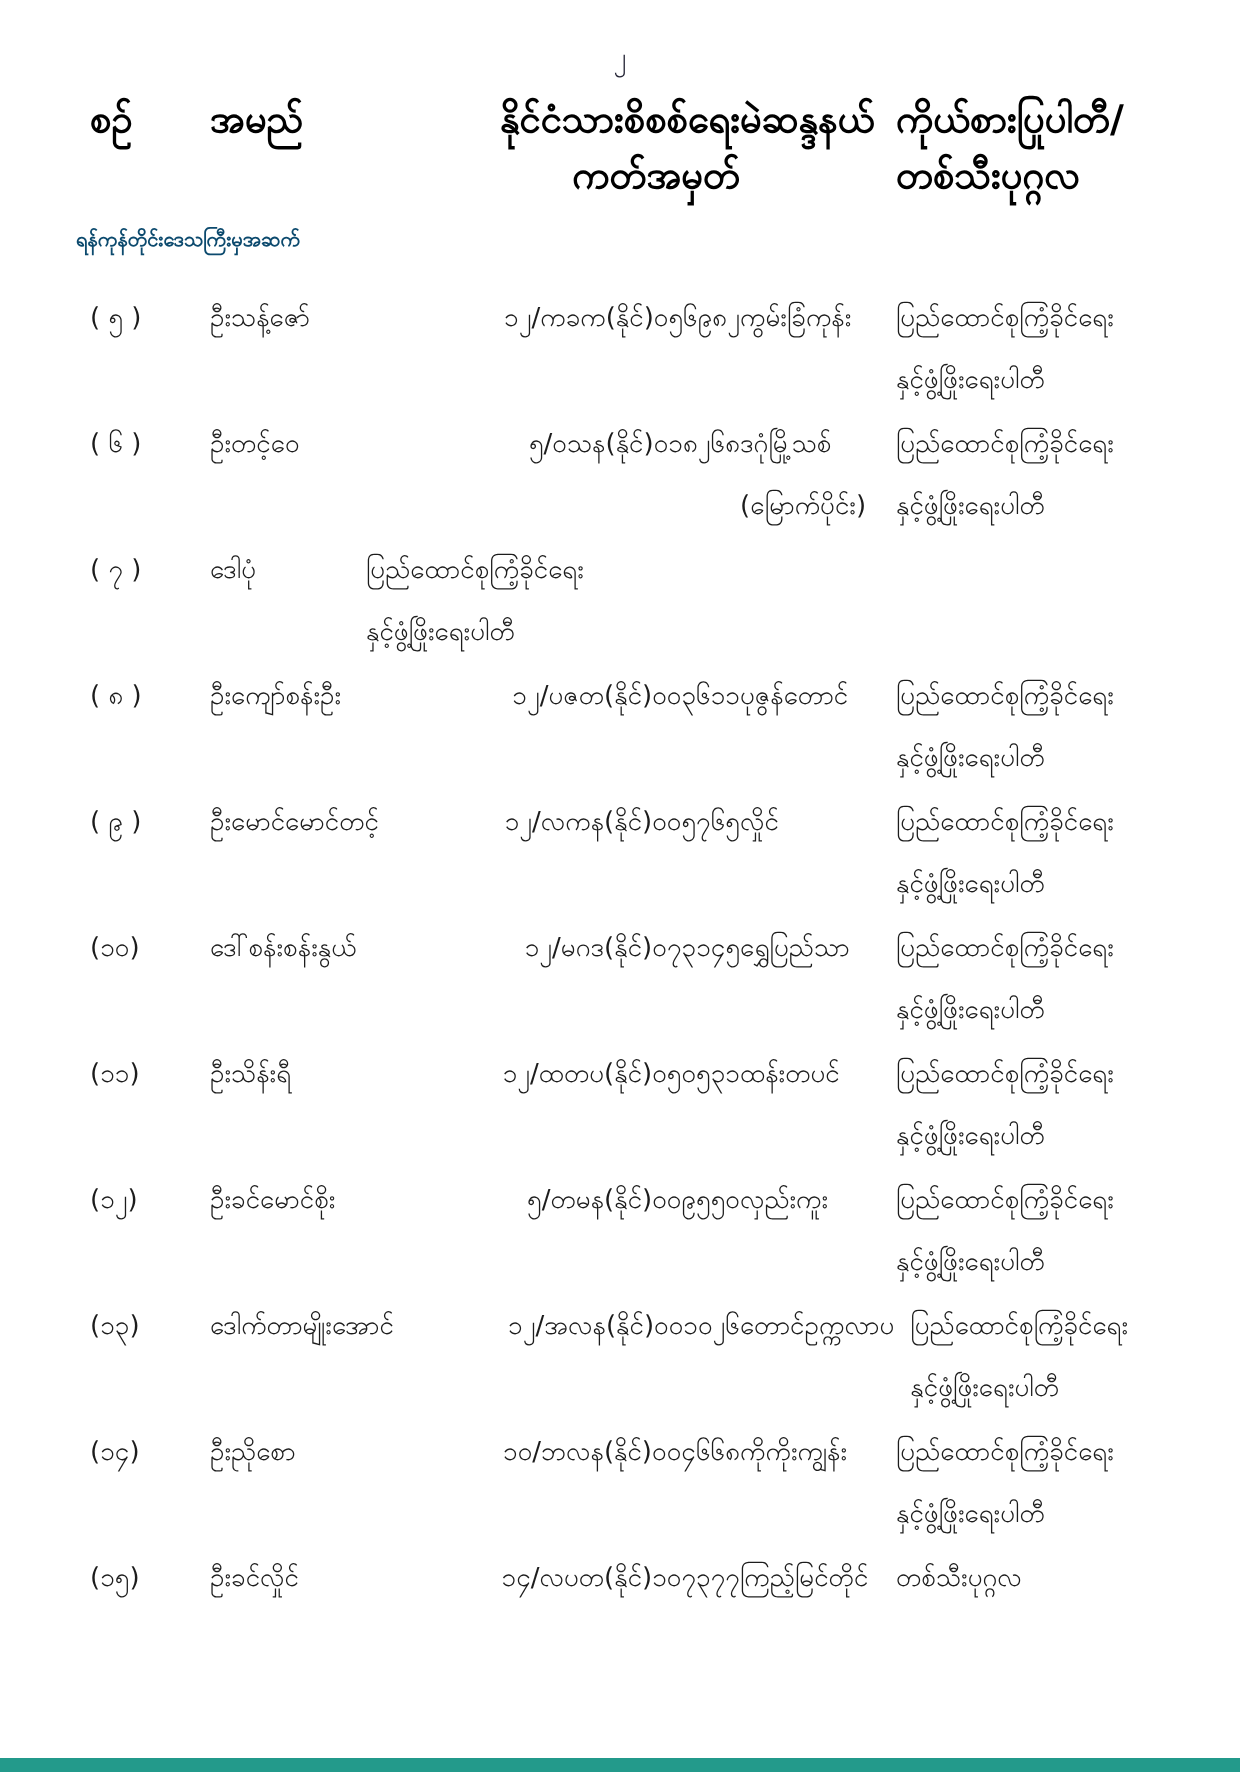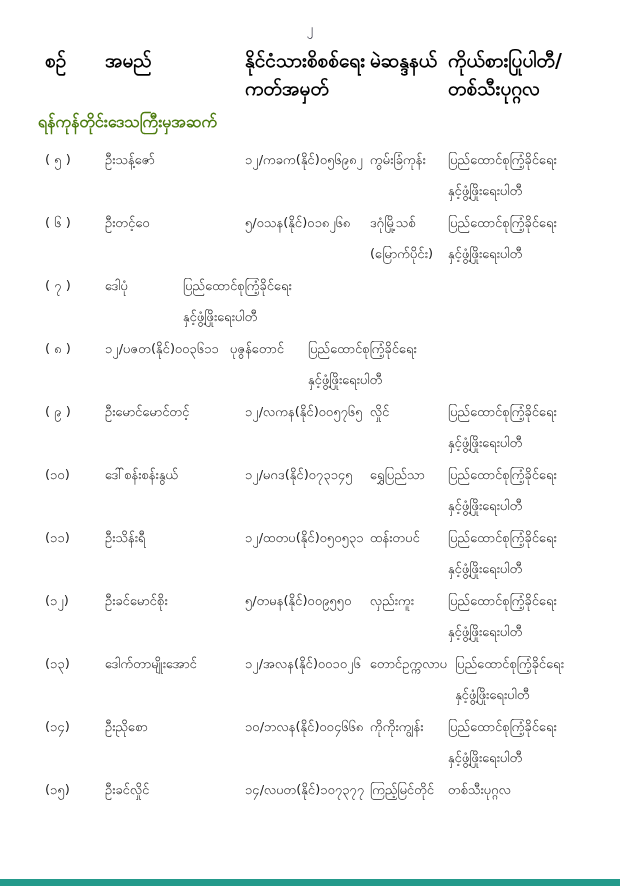--- a/index.html
+++ b/index.html
@@ -14,29 +14,29 @@
   .page-number {
     position: absolute; top: 20px; left: 0; right: 0;
     text-align: center; font-size: 13px; color: #223;
   }
   .content {
     position: absolute; top: 46px; left: 38px; width: 576px;
   }
   .flexrow { display: flex; align-items: flex-start; }
   .c-no    { width: 67px;  box-sizing: border-box; padding-left: 7px; flex: none; }
   .c-name  { width: 140px; flex: none; white-space: nowrap; }
-  .c-nrc   { width: 125px; flex: none; white-space: nowrap; }
+  .c-nrc   { width: 125px; flex: none; white-space: nowrap; text-align: right; }
   .c-const { min-width: 78px; flex: none; white-space: nowrap; padding-right: 8px; box-sizing: border-box; }
   .c-party { flex: 1; min-width: 0; }
   .line { line-height: 31px; white-space: nowrap; }
   .table-header { font-weight: bold; font-size: 19px; color: #000; }
   .table-header .line { line-height: 28px; }
   .section-header {
-    font-weight: bold; font-size: 16px; color: #4d7c0f;
-    line-height: 32px; margin-top: 4px;
+    font-weight: bold; font-size: 10px; color: #0c4a6e;
+    line-height: 32px; margin-top: 4px; font-family: Liberation Mono, monospace;
   }
   .rows { margin-top: 6px; font-size: 13px; }
   .row { min-height: 63px; align-items: flex-start; }
   .footer-bar {
     position: absolute; bottom: 0; left: 0;
     width: 100%; height: 7px;
   }
 </style>
 </head>
 <body>
@@ -117,20 +117,23 @@
     <div class="cell c-party">
           <div class="line">ပြည်ထောင်စုကြံ့ခိုင်ရေး</div>
           <div class="line">နှင့်ဖွံ့ဖြိုးရေးပါတီ</div>
         </div>
   </div>
 
   <div class="flexrow row">
     <div class="cell c-no">
           <div class="line">( ၈ )</div>
         </div>
+    <div class="cell c-name">
+          <div class="line">ဦးကျော်စန်းဦး</div>
+        </div>
     <div class="cell c-nrc">
           <div class="line">၁၂/ပဇတ(နိုင်)၀၀၃၆၁၁</div>
         </div>
     <div class="cell c-const">
           <div class="line">ပုဇွန်တောင်</div>
         </div>
     <div class="cell c-party">
           <div class="line">ပြည်ထောင်စုကြံ့ခိုင်ရေး</div>
           <div class="line">နှင့်ဖွံ့ဖြိုးရေးပါတီ</div>
         </div>

